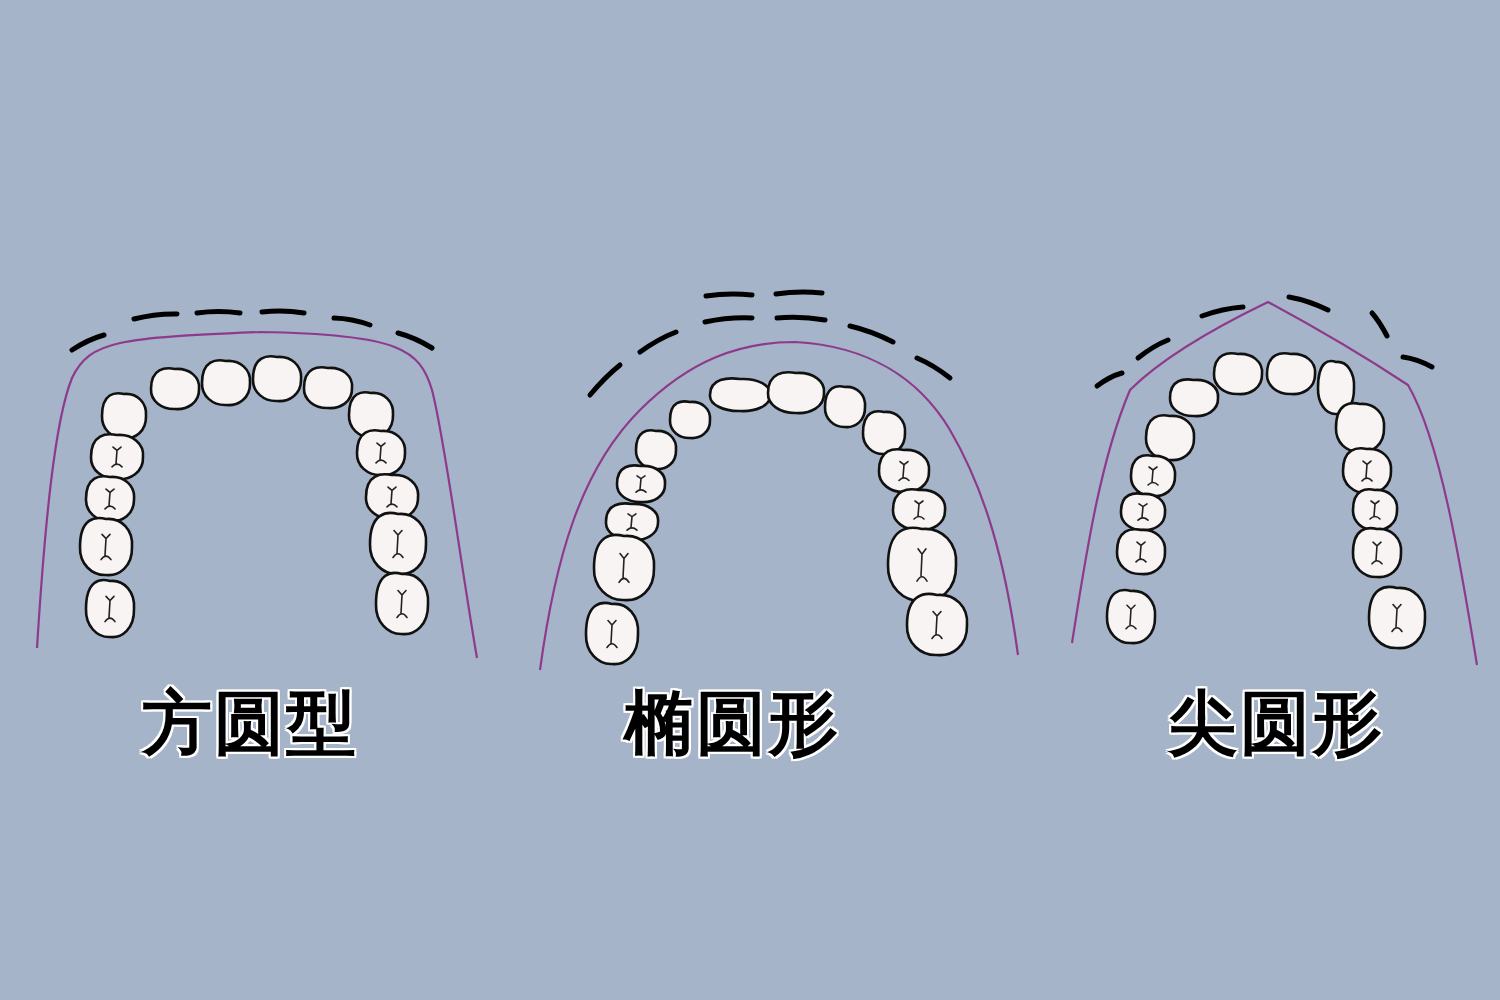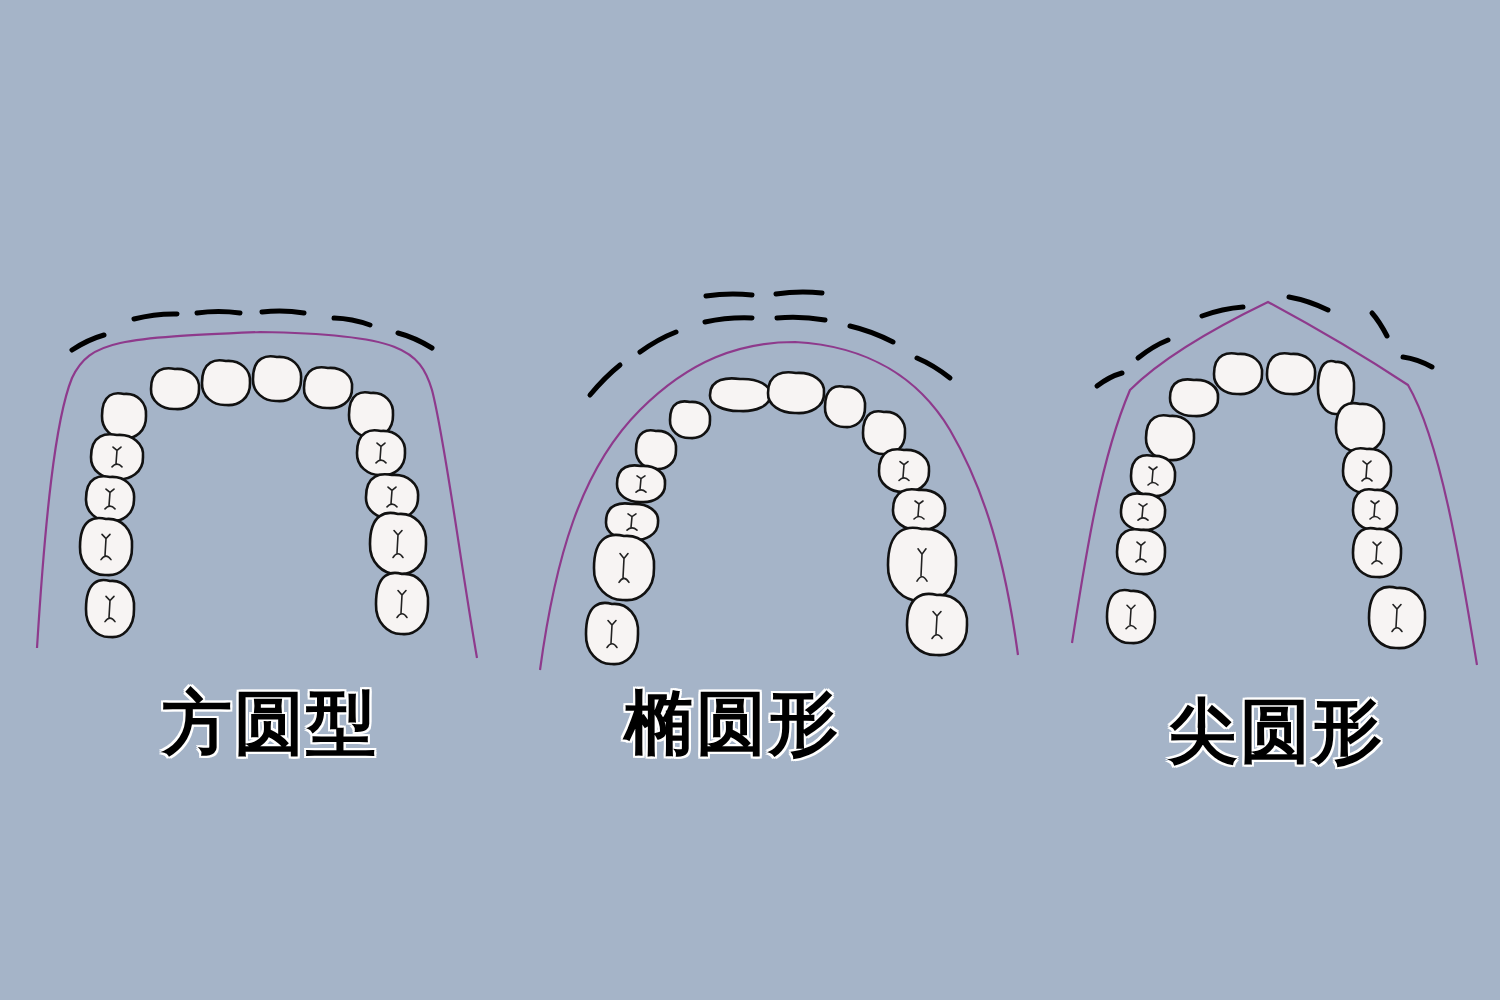--- a/index.html
+++ b/index.html
@@ -193,15 +193,15 @@
         <path d="M1107,617 C1107,589.7 1121.4,588.4 1131,591 C1145.4,589.7 1156.2,601.4 1155,617 C1155.48,635.2 1143,644.3 1131,643 C1117.8,643.52 1106.52,632.6 1107,617 Z" class="tooth"></path>
         <path d="M1127,605.3 L1131,609.2 L1135,605.3 M1131,609.2 L1130,624.8 M1126,628.7 Q1131,622.2 1136,628.7" class="groove"></path>
       </g>
       <g>
         <path d="M1369,618 C1369,586.5 1385.8,585 1397,588 C1413.8,586.5 1426.4,600 1425,618 C1425.56,639 1411,649.5 1397,648 C1381.6,648.6 1368.44,636 1369,618 Z" class="tooth"></path>
         <path d="M1393,604.5 L1397,609 L1401,604.5 M1397,609 L1396,627 M1392,631.5 Q1397,624 1402,631.5" class="groove"></path>
       </g>
     </g>
 </svg>
 
-<div class="label" id="label-0" style="left: 142px; margin-left: 20px;">方圆型</div>
+<div class="label" id="label-0" style="left: 142px;">方圆型</div>
 <div class="label" id="label-1" style="left: 624px;">椭圆形</div>
-<div class="label" id="label-2" style="left: 1168px; margin-top: 8px;">尖圆形</div>
+<div class="label" id="label-2" style="left: 1168px;">尖圆形</div>
 
 </body></html>

